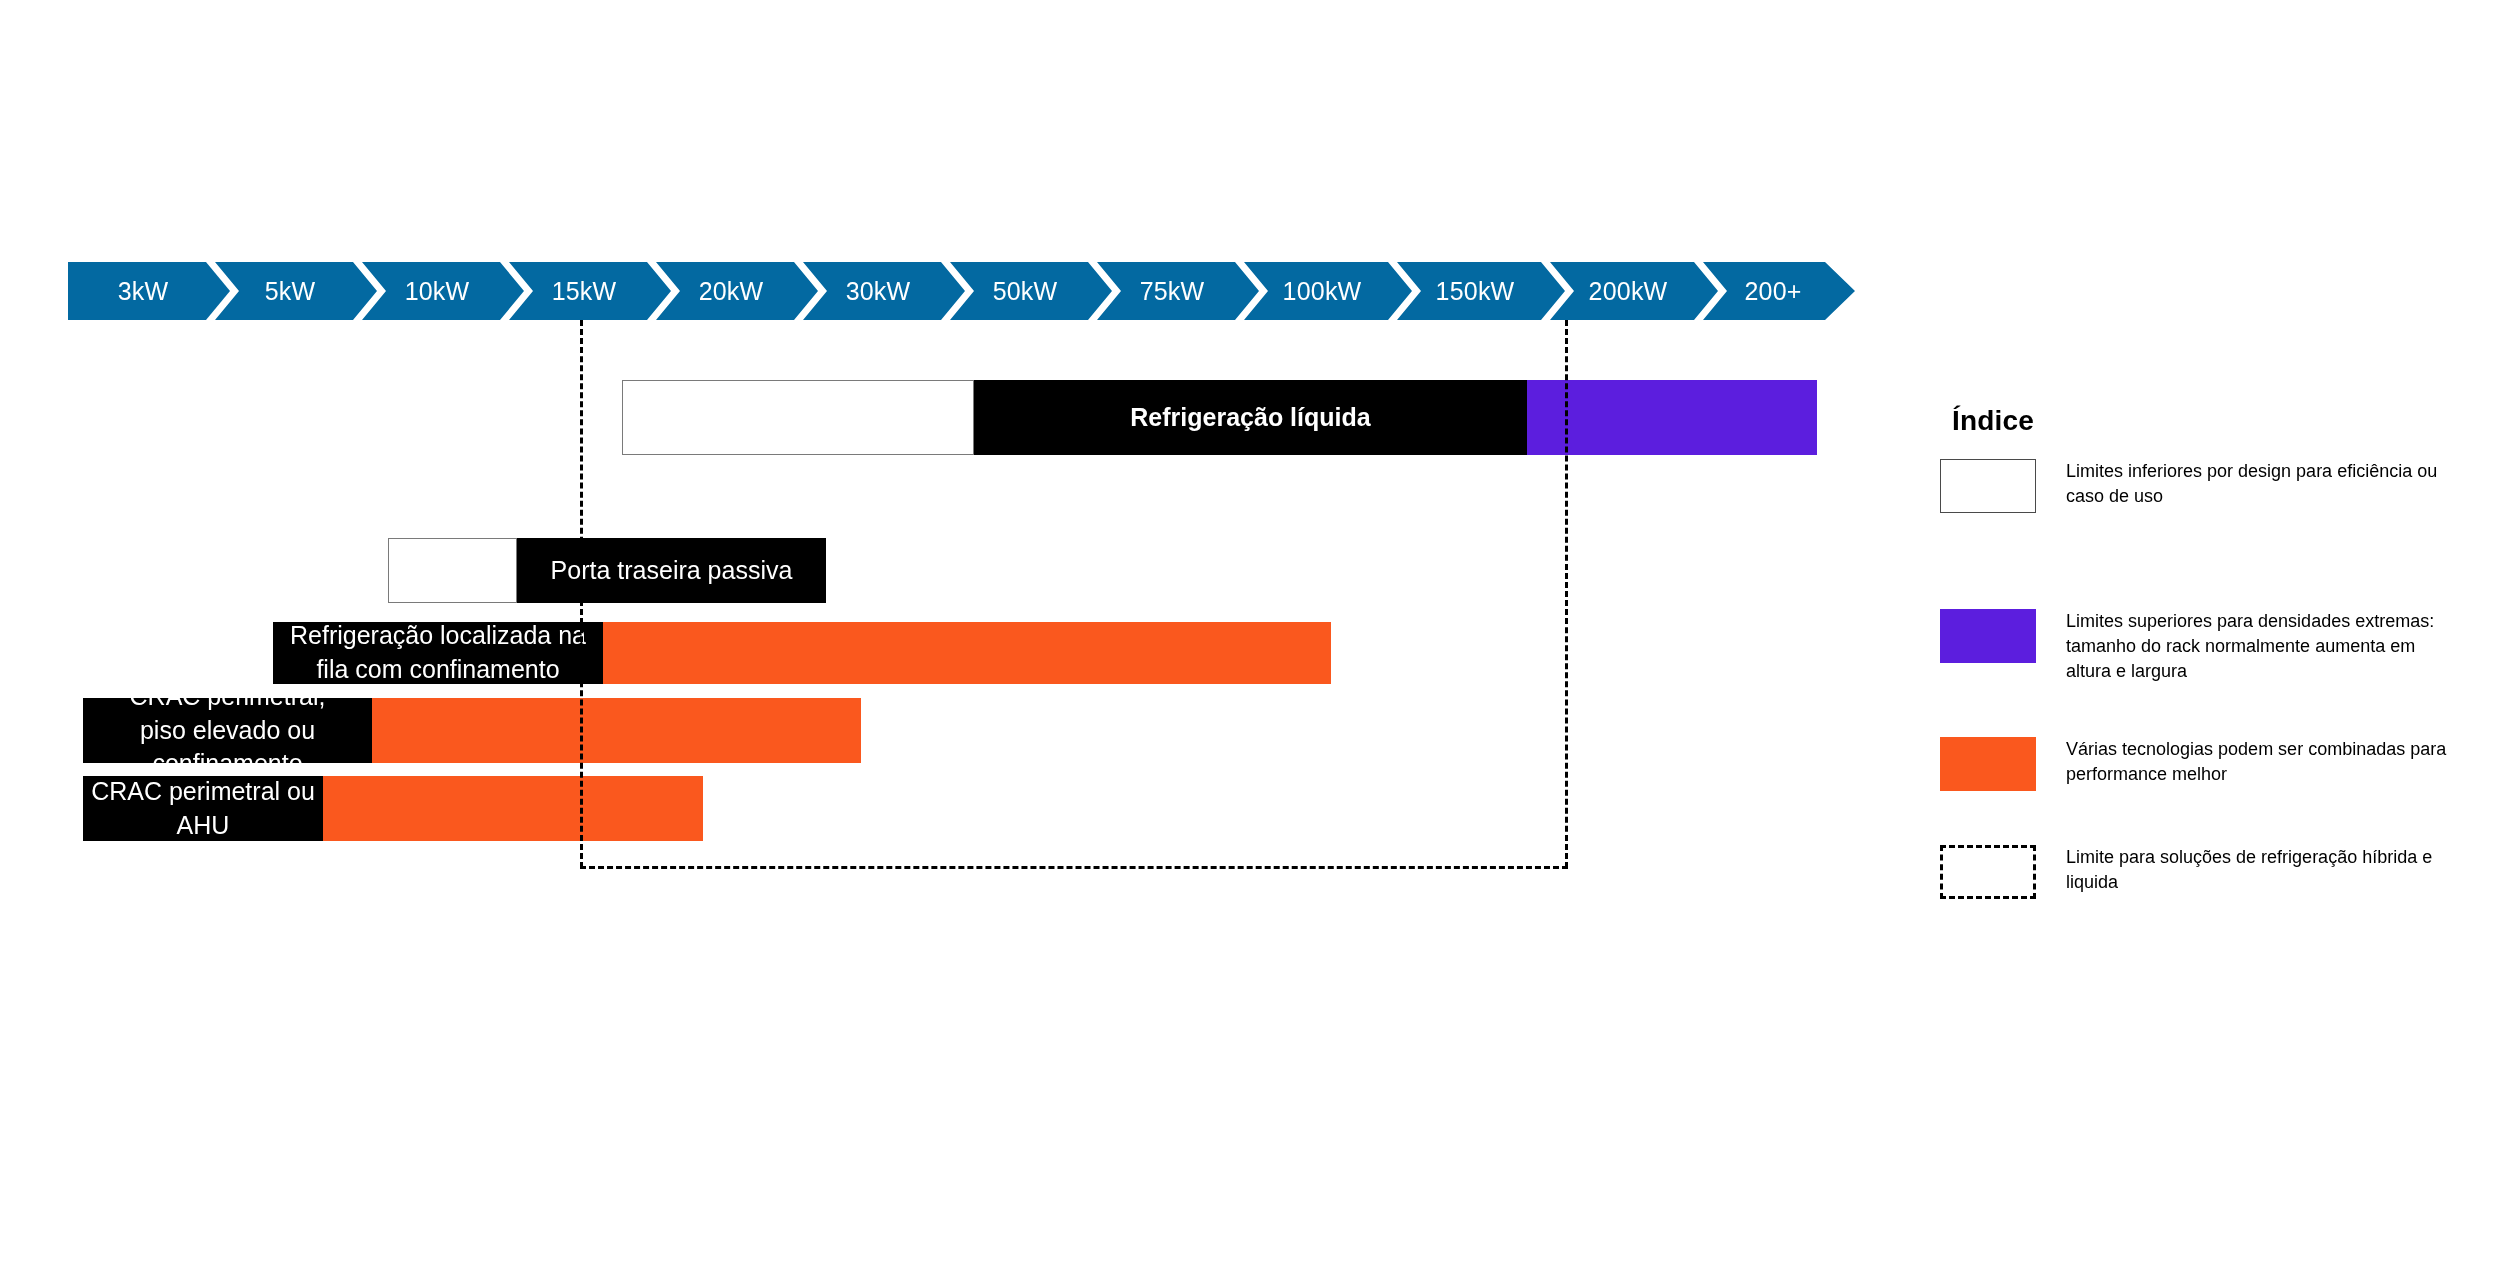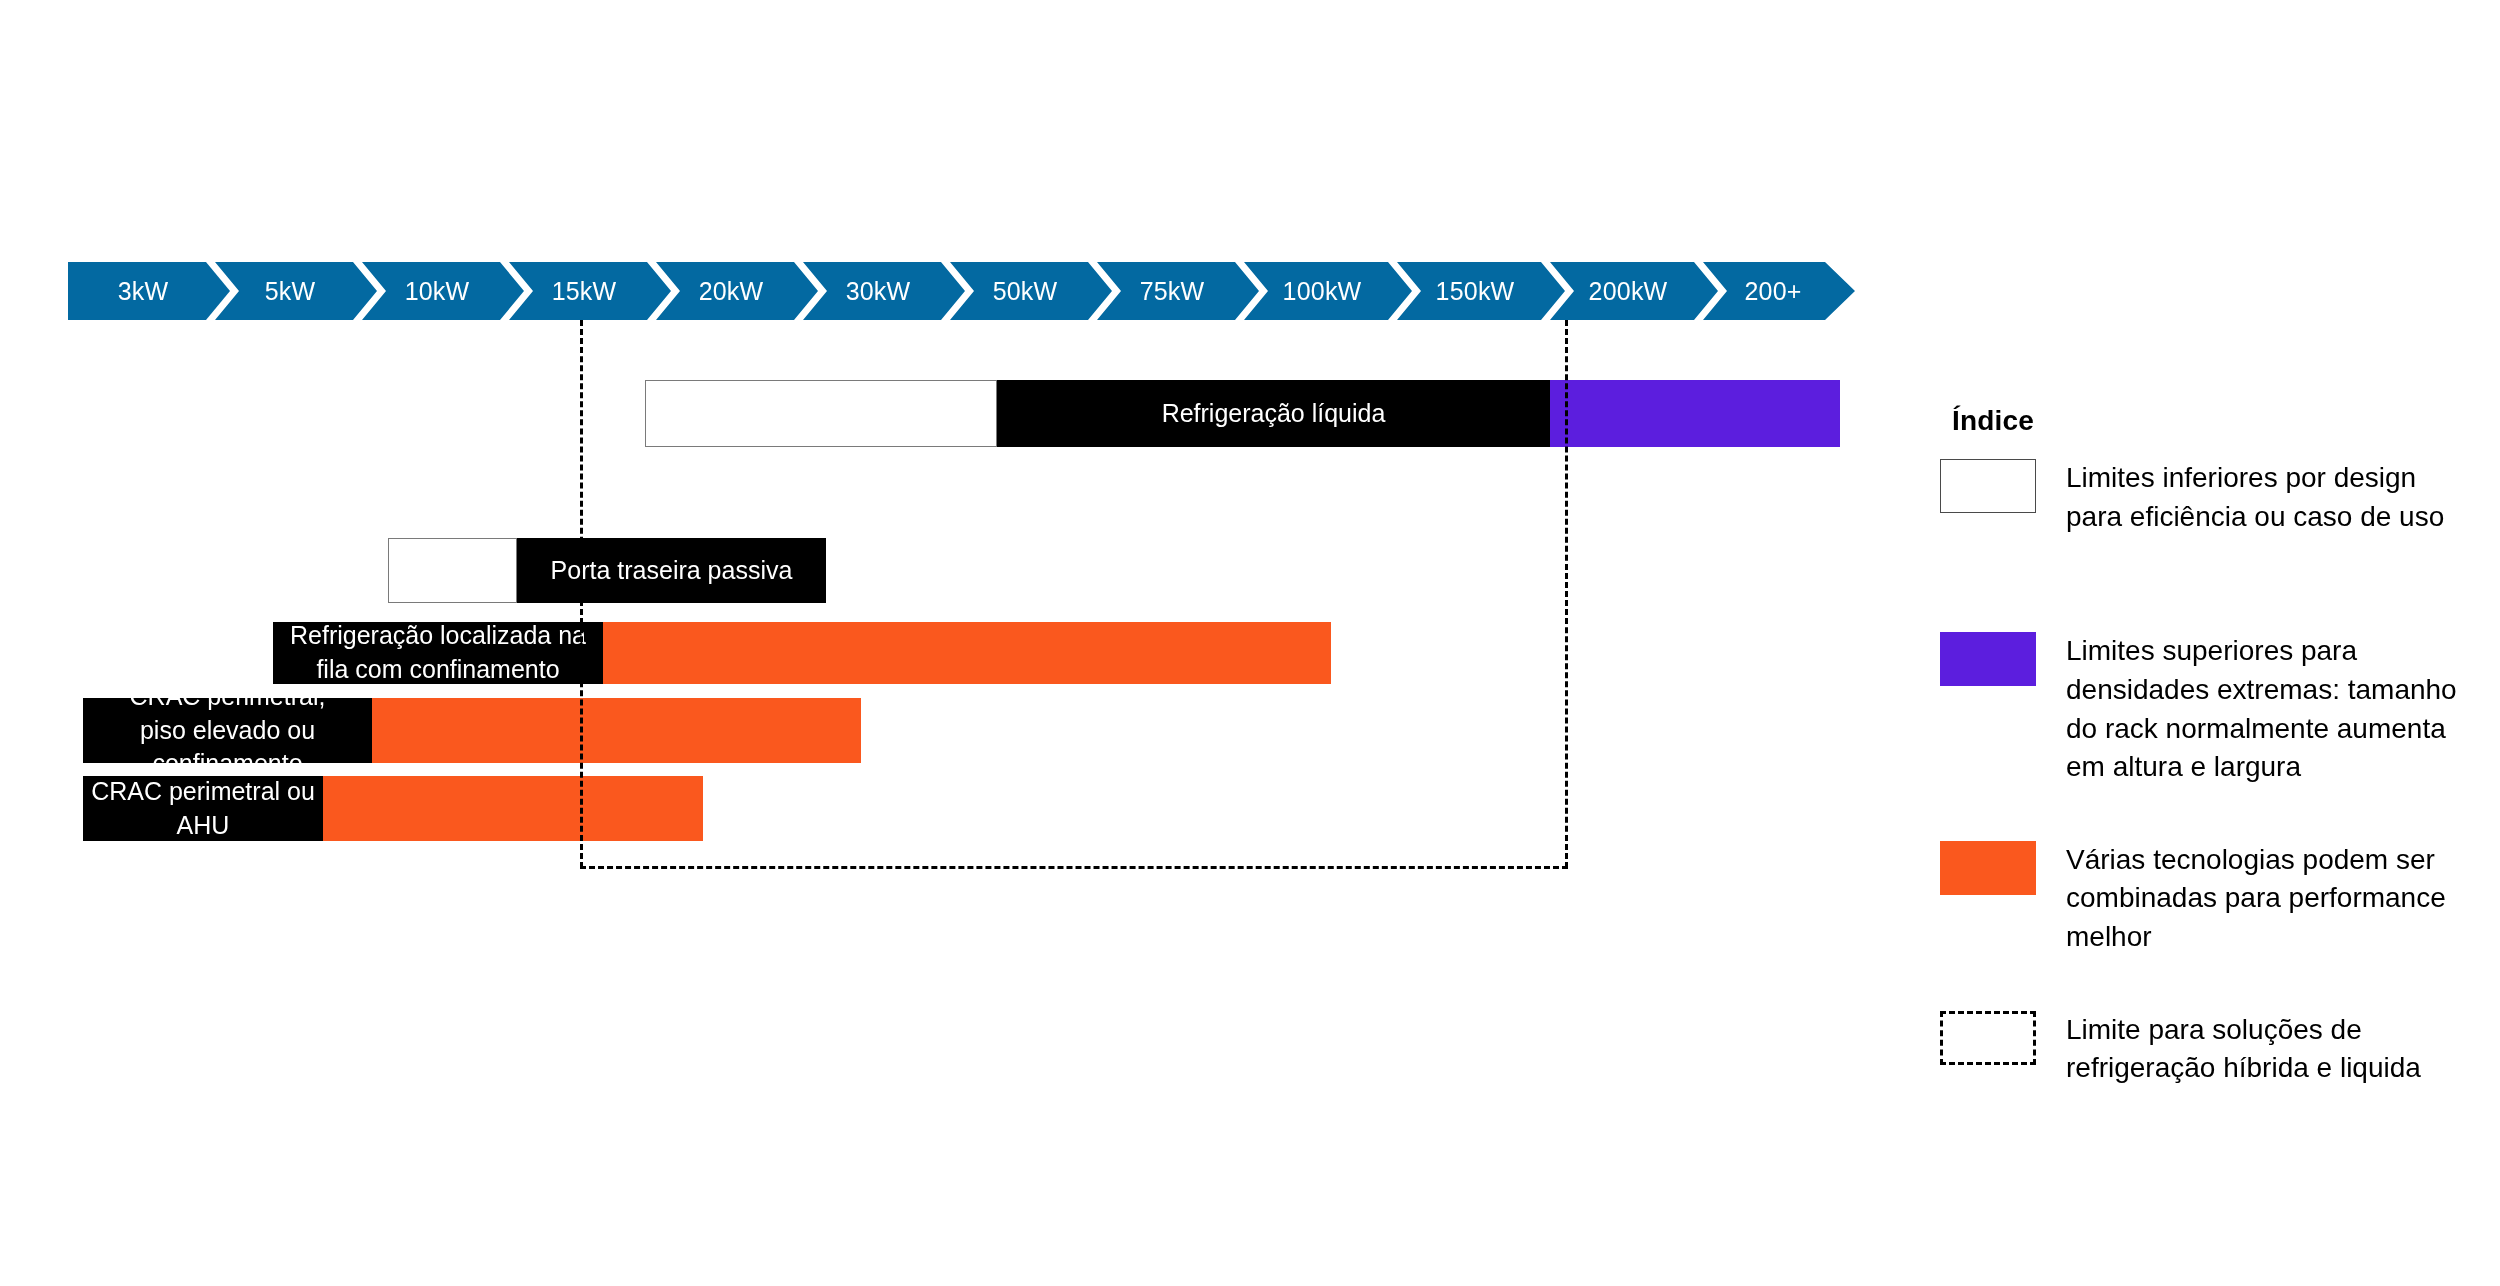--- a/index.html
+++ b/index.html
@@ -35,21 +35,21 @@
 
   
   #legend{position:absolute;left:1940px;top:405px;width:520px;}
   #legend h2{margin:0 0 22px 12px;font-size:28px;font-weight:700;letter-spacing:.2px;}
   .lgrow{display:flex;align-items:flex-start;margin-bottom:46px;}
   .swatch{flex:0 0 auto;width:96px;height:54px;margin-right:30px;box-sizing:border-box;}
   .sw-open{background:#fff;border:1.5px solid #4a4a4a;}
   .sw-purple{background:#5C1EDE;}
   .sw-orange{background:#FA581E;}
   .sw-dashed{background:#fff;border:3px dashed #000;}
-  .lgtext{font-size:28px;line-height:1.38;max-width:400px;}
+  .lgtext{font-size:18px;line-height:1.38;max-width:400px;}
 </style>
 </head>
 <body>
 
 <div id="stage">
 
   <div id="scale">
     <div class="seg first" style="left:0px;width:162px;">
       <span class="lbl">3kW</span>
       </div>
@@ -85,21 +85,21 @@
       </div>
     <div class="seg last" style="left:1635px;width:152px;">
       <span class="lbl">200+</span>
       </div>
   </div>
 
   <div class="vguide" style="left:580px;top:320px;height:548px;"></div>
   <div class="vguide" style="left:1565px;top:320px;height:548px;"></div>
   <div class="hguide" style="left:580px;top:866px;width:988px;"></div>
 
-  <div class="row" style="left:645px;top:380px;width:1195px;height:67px;">
+  <div class="row" style="left:622px;top:380px;width:1195px;height:75px;font-weight:bold;">
     <div class="piece p-open" style="left:0px;width:352px;"></div>
     <div class="piece p-black" style="left:352px;width:553px;"></div>
     <div class="piece p-purple" style="left:905px;width:290px;"></div>
     <div class="barlabel" style="left:352px;width:553px;right:auto;">Refrigeração líquida</div>
   </div>
 
 
   <div class="row" style="left:388px;top:538px;width:438px;height:65px;">
     <div class="piece p-open" style="left:0px;width:129px;"></div>
     <div class="piece p-black" style="left:129px;width:309px;"></div>

